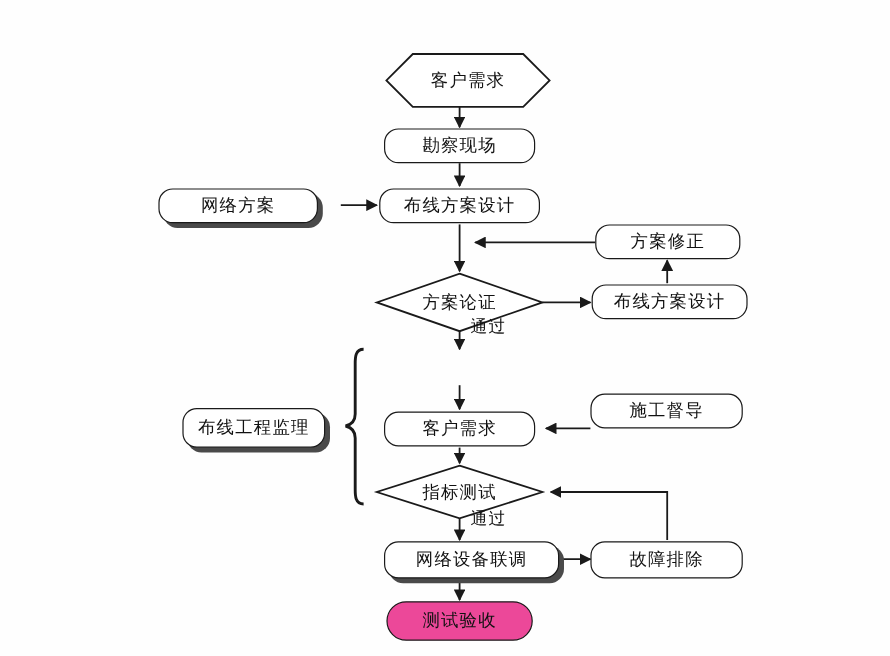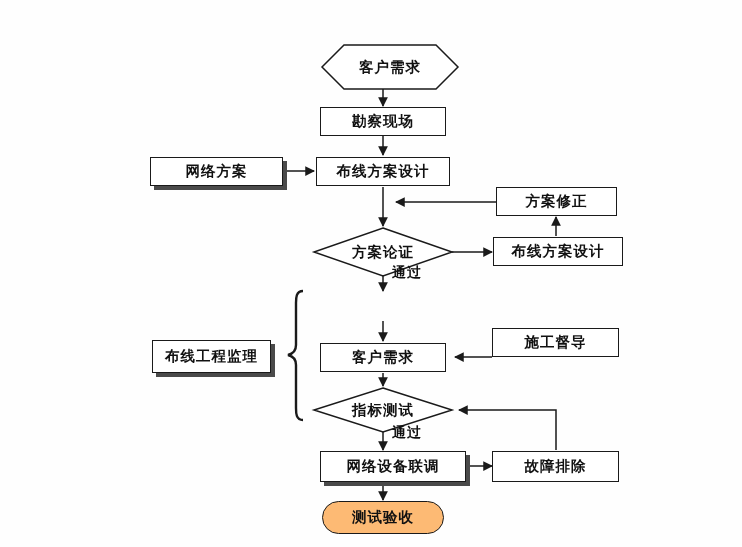--- a/index.html
+++ b/index.html
@@ -10,52 +10,52 @@
   }
   body {
     font-family: "DejaVu Sans", "Liberation Sans", sans-serif;
   }
   #canvas {
     position: relative;
     width: 742px;
     height: 547px;
     background: #fefefe;
     overflow: hidden;
-    font-weight: bold;
   }
   #svg-layer {
     position: absolute;
     left: 0;
     top: 0;
     width: 742px;
     height: 547px;
   }
   .node {
     position: absolute;
     box-sizing: border-box;
     display: flex;
     align-items: center;
     justify-content: center;
     color: #111111;
     font-size: 14.5px;
     letter-spacing: 1px;
     white-space: nowrap;
     text-align: center;
     z-index: 3;
+    border-radius: 12px;
   }
   .rect {
     border: 1.4px solid #1a1a1a;
     background: #ffffff;
   }
   .shadowed {
     box-shadow: 4px 4px 0 0 #4a4a4a;
   }
   .rounded {
     border: 1.5px solid #1a1a1a;
-    background: #fdba74;
+    background: #ec4899;
     border-radius: 24px;
   }
   .shape-text {
     position: absolute;
     display: flex;
     align-items: center;
     justify-content: center;
     color: #111111;
     font-size: 14.5px;
     letter-spacing: 1px;
@@ -135,21 +135,21 @@
 
       <line x1="383" y1="482" x2="383" y2="500" marker-end="url(#arrow)"></line>
     </g>
   </svg>
 
   <div class="shape-text" style="left:322px; top:45px; width:136px; height:44px;">客户需求</div>
   <div class="hit" style="left:322px; top:45px; width:136px; height:44px;"></div>
 
   <div class="node rect" style="left:320px; top:107px; width:126px; height:29px;">勘察现场</div>
 
-  <div class="node rect shadowed" style="left:150px; top:157px; width:133px; height:29px;">网络方案</div>
+  <div class="node rect shadowed" style="left:132px; top:157px; width:133px; height:29px;">网络方案</div>
 
   <div class="node rect" style="left:316px; top:157px; width:134px; height:29px;">布线方案设计</div>
 
   <div class="node rect" style="left:496px; top:187px; width:121px; height:29px;">方案修正</div>
 
   <div class="shape-text" style="left:314px; top:234px; width:138px; height:36px;">方案论证</div>
   <div class="hit" style="left:314px; top:228px; width:138px; height:48px;"></div>
 
   <div class="node rect" style="left:493px; top:237px; width:130px; height:29px;">布线方案设计</div>
 

